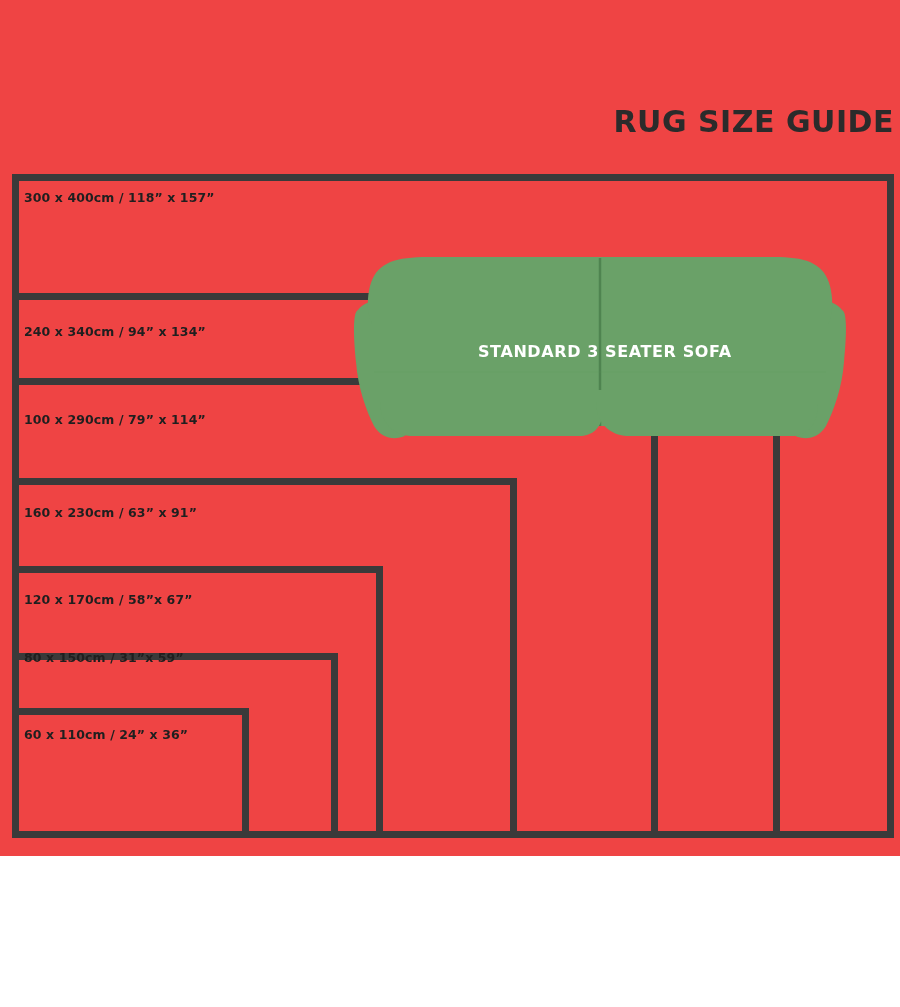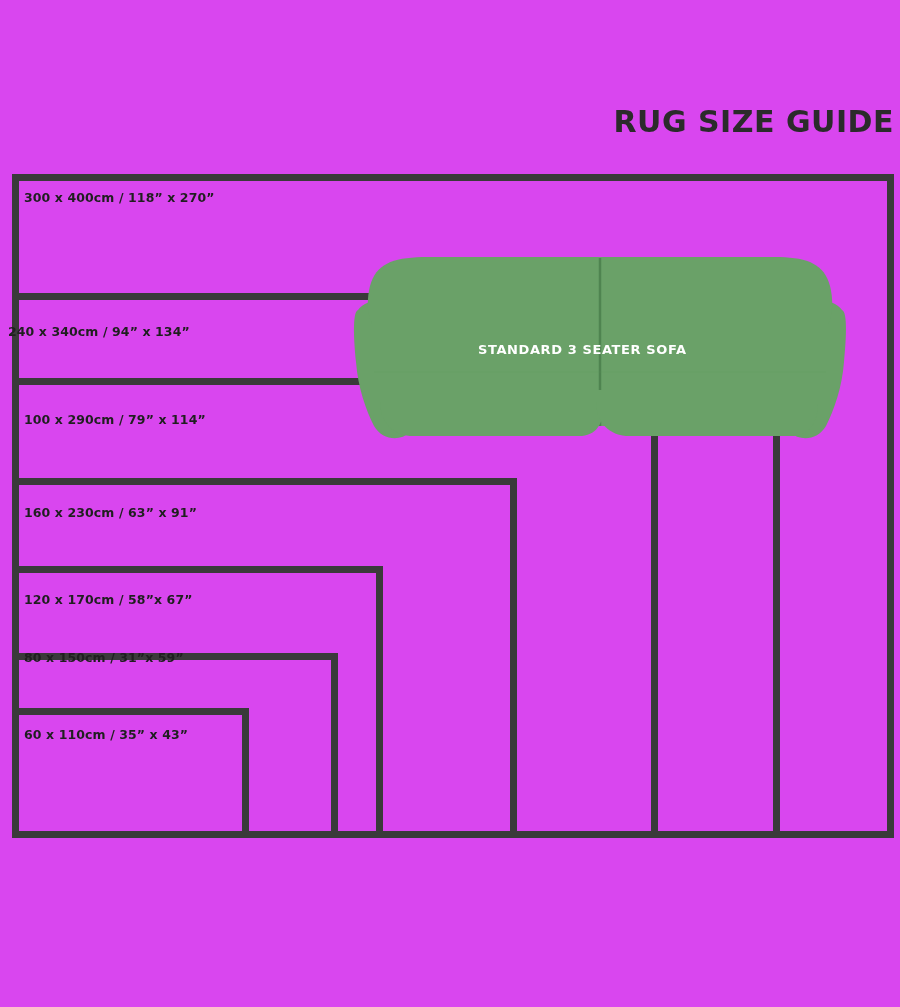--- a/index.html
+++ b/index.html
@@ -13,22 +13,22 @@
     position: relative;
     font-family: "Liberation Sans", sans-serif;
     overflow: hidden;
   }
 
   #stage {
     position: absolute;
     left: 0;
     top: 0;
     width: 900px;
-    height: 1007px;
-    background: #d946ef;
+    height: 856px;
+    background: #ef4444;
   }
 
   
   #guide-title {
     position: absolute;
     right: 6px;
     top: 104px;
     font-size: 30px;
     font-weight: bold;
     letter-spacing: 0.5px;
@@ -62,40 +62,40 @@
     left: 352px;
     top: 250px;
     width: 496px;
     height: 205px;
   }
 
   #sofa-label {
     position: absolute;
     left: 478px;
     top: 342px;
-    font-size: 13px;
+    font-size: 16px;
     font-weight: bold;
     color: #ffffff;
     letter-spacing: 0.6px;
     white-space: nowrap;
     font-family: "DejaVu Sans", sans-serif;
   }
 </style>
 </head>
 <body>
 
 <div id="stage">
 
   <div id="guide-title">RUG SIZE GUIDE</div>
 
   <div class="rug" style="left:12px; top:174px; width:882px; height:664px;"></div>
-  <div class="rug-label" style="left:24px; top:190px;">300 x 400cm / 118” x 270”</div>
+  <div class="rug-label" style="left:24px; top:190px;">300 x 400cm / 118” x 157”</div>
 
   <div class="rug" style="left:12px; top:293px; width:768px; height:545px;"></div>
-  <div class="rug-label" style="left:8px; top:324px;">240 x 340cm / 94” x 134”</div>
+  <div class="rug-label" style="left:24px; top:324px;">240 x 340cm / 94” x 134”</div>
 
   <div class="rug" style="left:12px; top:378px; width:646px; height:460px;"></div>
   <div class="rug-label" style="left:24px; top:412px;">100 x 290cm / 79” x 114”</div>
 
   <svg id="sofa" viewBox="0 0 496 205">
 
     <path d="M6 60 C0 62 2 92 4 112 C6 138 14 160 22 176 C30 190 48 192 58 182 C64 176 64 150 62 120 C60 88 58 66 52 58 C42 46 14 48 6 60 Z" fill="#6aa168"></path>
 
     <path d="M490 60 C496 62 494 92 492 112 C490 138 482 160 474 176 C466 190 448 192 438 182 C432 176 432 150 434 120 C436 88 438 66 444 58 C454 46 482 48 490 60 Z" fill="#6aa168"></path>
 
@@ -115,15 +115,15 @@
   <div class="rug" style="left:12px; top:478px; width:505px; height:360px;"></div>
   <div class="rug-label" style="left:24px; top:505px;text-align:center;">160 x 230cm / 63” x 91”</div>
 
   <div class="rug" style="left:12px; top:566px; width:371px; height:272px;"></div>
   <div class="rug-label" style="left:24px; top:592px;">120 x 170cm / 58”x 67”</div>
 
   <div class="rug" style="left:12px; top:653px; width:326px; height:185px;"></div>
   <div class="rug-label" style="left:24px; top:650px;">80 x 150cm / 31”x 59”</div>
 
   <div class="rug" style="left:12px; top:708px; width:237px; height:130px;"></div>
-  <div class="rug-label" style="left:24px; top:727px;">60 x 110cm / 35” x 43”</div>
+  <div class="rug-label" style="left:24px; top:727px;">60 x 110cm / 24” x 36”</div>
 
 </div>
 
 </body></html>

